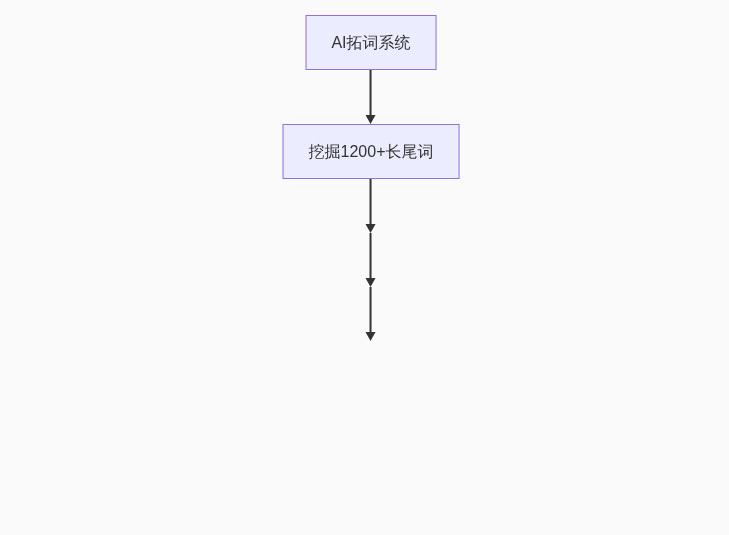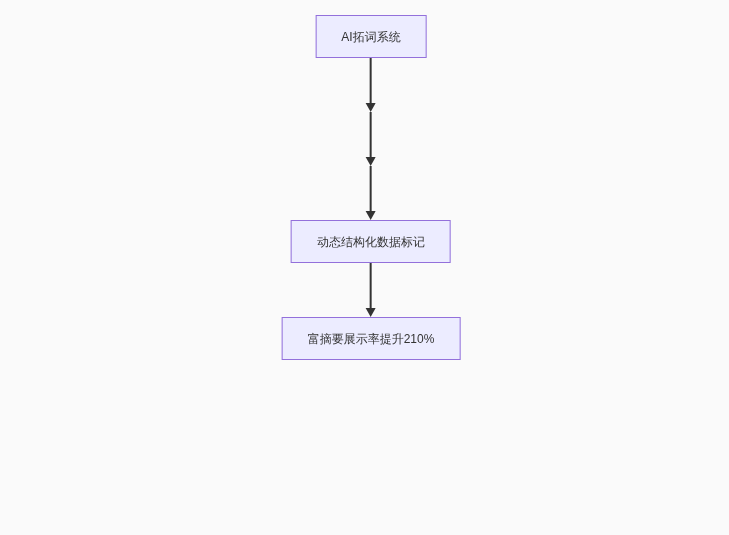--- a/index.html
+++ b/index.html
@@ -18,30 +18,30 @@
     position: absolute;
     left: 371px;
     top: 15px;
     transform: translateX(-50%);
     display: flex;
     flex-direction: column;
     align-items: center;
   }
   .node {
     box-sizing: border-box;
-    height: 43px;
+    height: 55px;
     padding: 0 25px;
     display: flex;
     align-items: center;
     justify-content: center;
     white-space: nowrap;
     background: var(--node-fill, #ECECFF);
     border: 1px solid var(--node-border, #9370DB);
     color: var(--text-color, #333333);
-    font-size: 12px;
+    font-size: 16px;
     line-height: 1;
   }
   .arrow {
     height: 54px;
     display: flex;
     flex-direction: column;
     align-items: center;
   }
   .arrow .line {
     width: 2px;
@@ -61,34 +61,33 @@
 
 <div class="flowchart">
 
   <div class="node">AI拓词系统</div>
 
   <div class="arrow">
     <div class="line"></div>
     <div class="head"></div>
   </div>
 
+  <div class="node">挖掘1200+长尾词</div>
 
   <div class="arrow">
     <div class="line"></div>
     <div class="head"></div>
   </div>
 
 
   <div class="arrow">
     <div class="line"></div>
     <div class="head"></div>
   </div>
 
-  <div class="node">动态结构化数据标记</div>
 
   <div class="arrow">
     <div class="line"></div>
     <div class="head"></div>
   </div>
 
-  <div class="node">富摘要展示率提升210%</div>
 
 </div>
 
 </body></html>

